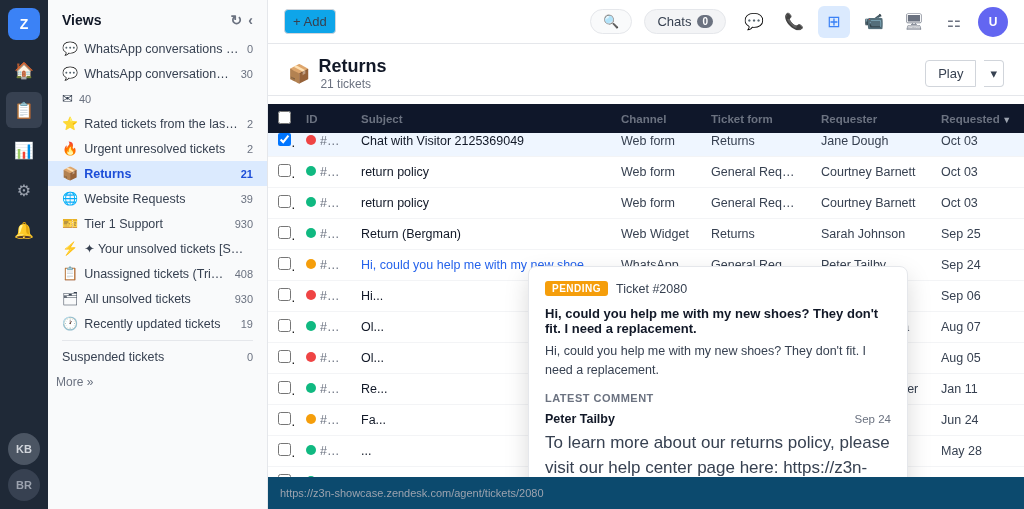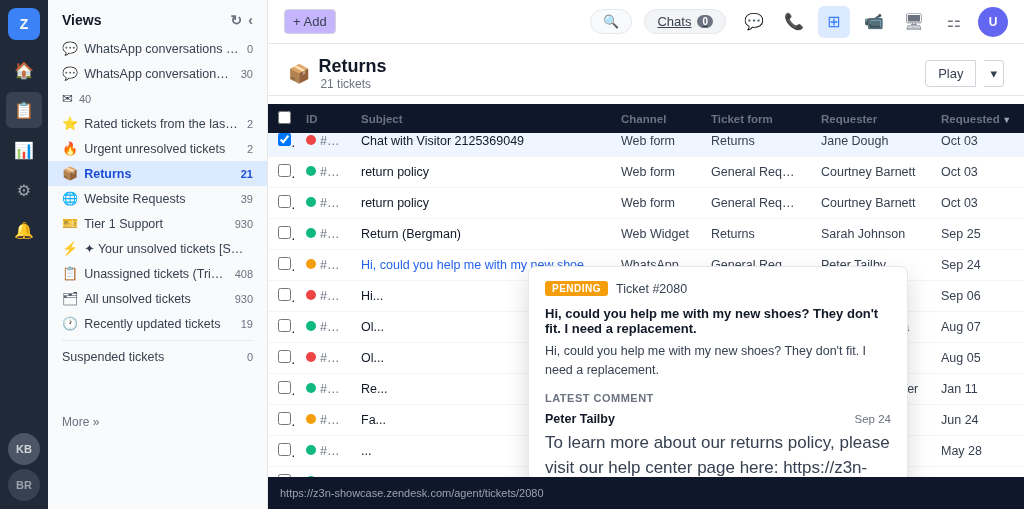--- a/index.html
+++ b/index.html
@@ -115,25 +115,24 @@
     .deleted-section {
       padding: 5px 14px;
       color: #ef4444;
       font-size: 12.5px;
       display: flex;
       align-items: center;
       justify-content: space-between;
       cursor: pointer;
     }
     .more-link {
-      padding: 6px 14px;
+      padding: 6px 8px;
       color: #6b7280;
       font-size: 12px;
       cursor: pointer;
-      margin-top: 40px;
     }
 
     
     .main-content {
       flex: 1;
       display: flex;
       flex-direction: column;
       background: white;
       overflow: hidden;
     }
@@ -147,21 +146,21 @@
       align-items: center;
       padding: 0 16px;
       gap: 12px;
       flex-shrink: 0;
     }
     .add-btn {
       display: flex; align-items: center; gap: 4px;
       color: #374151; font-size: 13px; cursor: pointer;
       padding: 4px 8px; border-radius: 4px;
       border: 1px solid #d1d5db;
-      background: #c4b5fd;
+      background: #0ea5e9;
     }
     .top-nav-spacer { flex: 1; }
     .search-box {
       display: flex; align-items: center;
       border: 1px solid #e5e7eb;
       border-radius: 20px;
       padding: 4px 12px;
       gap: 6px;
       color: #9ca3af;
       cursor: pointer;
@@ -170,21 +169,20 @@
     }
     .chats-btn {
       display: flex; align-items: center; gap: 6px;
       background: #f3f4f6;
       border: 1px solid #e5e7eb;
       border-radius: 20px;
       padding: 4px 12px;
       font-size: 13px;
       cursor: pointer;
       color: #374151;
-      text-decoration: underline;
     }
     .chats-badge {
       background: #6b7280;
       color: white;
       font-size: 10px;
       font-weight: bold;
       padding: 1px 5px;
       border-radius: 10px;
     }
     .nav-actions {
@@ -389,21 +387,21 @@
     }
     .comment-text {
       font-size: 17px;
       color: #374151;
       line-height: 1.5;
     }
 
     
     .status-bar {
       height: 32px;
-      background: #0f172a;
+      background: #0c4a6e;
       display: flex; align-items: center;
       padding: 12px 12px;
       color: #9ca3af;
       font-size: 11px;
     }
 
     
     .view-divider {
       height: 1px;
       background: #e5e7eb;

